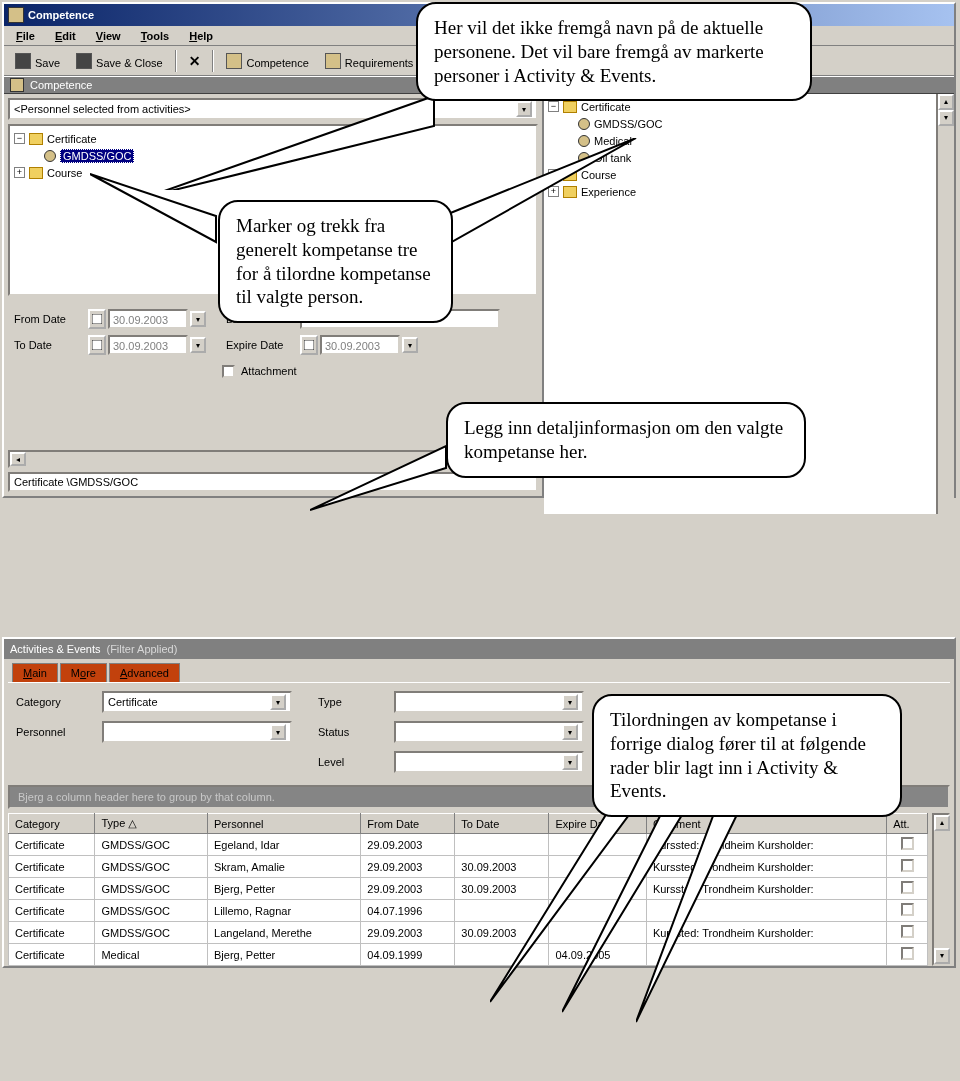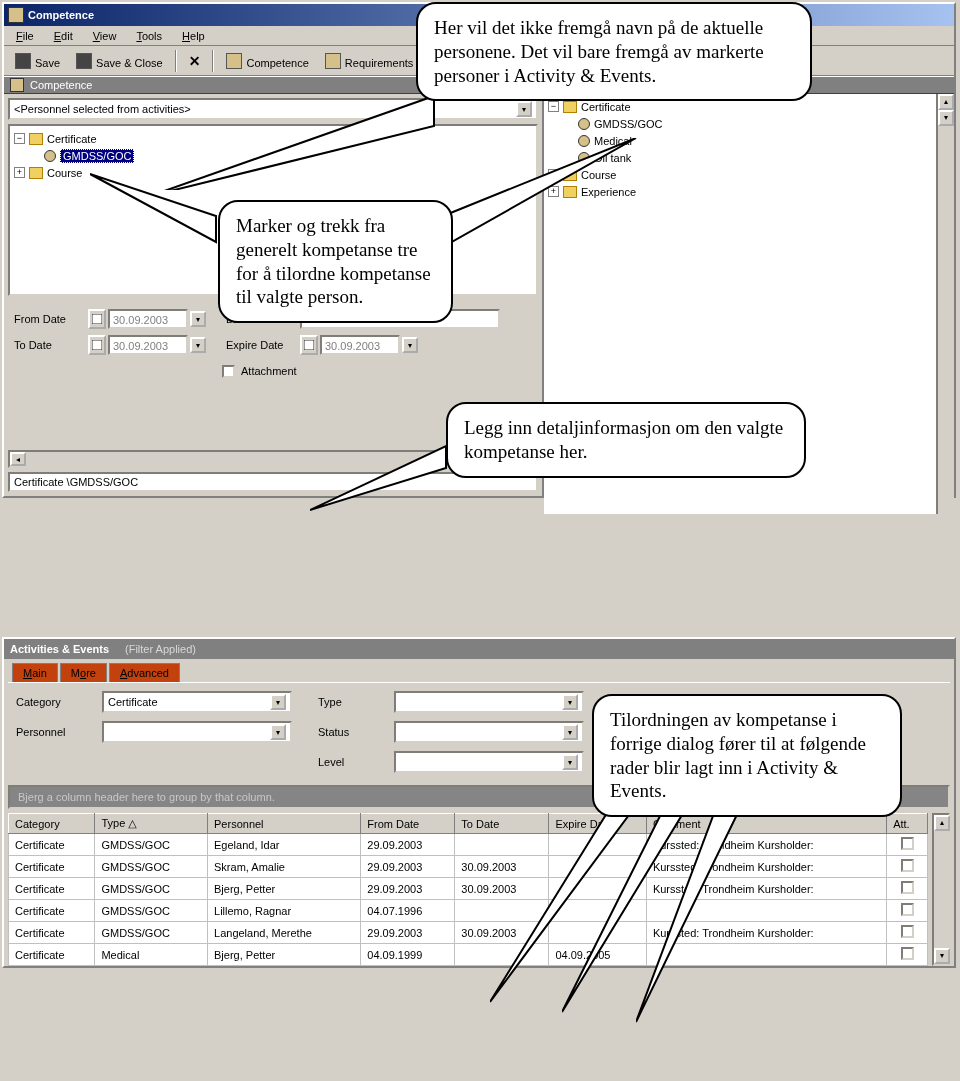--- a/index.html
+++ b/index.html
@@ -13,21 +13,21 @@
     overflow: hidden;
   }
   .window { border: 2px solid #808080; border-top-color:#fff; border-left-color:#fff; background:#d4d0c8; }
   .titlebar {
     background: linear-gradient(to right, #0a2468, #a6c2f0);
     color: #fff; height: 22px; line-height: 22px; padding: 0 4px;
     display: flex; align-items: center; font-weight: bold;
   }
   .titlebar .ticon { width:16px; height:16px; background:#d4c088; border:1px solid #333; margin-right:4px; display:inline-block;}
   .menubar { background:#d4d0c8; height:20px; display:flex; align-items:center; padding:2px 4px; gap:4px; border-bottom:1px solid #808080;}
-  .menubar span { padding:2px 8px; }
+  .menubar span { padding:2px 8px;font-weight:bold; }
   .menubar span u { text-decoration: underline; }
   .toolbar { background:#d4d0c8; height:30px; display:flex; align-items:center; padding:2px 4px; gap:2px; border-bottom:1px solid #808080;}
   .tbtn { display:flex; align-items:flex-end; gap:4px; padding:3px 6px; border:1px solid transparent; }
   .ticon2 { width:16px; height:16px; display:inline-block; background:#888; border:1px solid #555;}
   .sep { width:2px; height:22px; border-left:1px solid #808080; border-right:1px solid #fff; margin:0 3px;}
   .panel-header {
     background:#808080; color:#fff; height:18px; line-height:18px; padding:0 6px;
     border-top:1px solid #fff; border-bottom:1px solid #404040;
     display:flex; align-items:center; gap:6px;
   }
@@ -59,21 +59,21 @@
   .scroll-h { height:18px; background:#d4d0c8; border:2px inset #d4d0c8; margin:0 4px; display:flex; justify-content:space-between;}
   .sbtn { width:16px; background:#d4d0c8; border:2px outset #fff; text-align:center; font-size:8px; line-height:12px;}
   .status-row { background:#fff; border:2px inset #d4d0c8; margin:4px; height:20px; padding:2px 4px;}
   .scroll-v { width:18px; background:#d4d0c8; border-left:2px inset #d4d0c8; display:flex; flex-direction:column;}
   .scroll-v .sbtn{height:16px; width:auto;}
   .treewrap{display:flex; height:100%;}
 
   
   .ae-panel { margin-top:2px; }
   .ae-header { background:#808080; color:#fff; height:20px; display:flex; align-items:center; padding:0 6px;}
-  .ae-header .bold{font-weight:bold; margin-right:16px;}
+  .ae-header .bold{font-weight:normal; margin-right:6px;}
   .tabs { display:flex; padding:4px 8px 0 8px; gap:2px;}
   .tab { padding:3px 10px; border:1px solid #808080; border-bottom:none; background:#c2410c;}
   .tab u{text-decoration:underline;}
   .filters { padding:8px 12px; display:grid; grid-template-columns:70px 200px 60px 200px; row-gap:8px; column-gap:16px; align-items:center;}
   .filters .combo{margin:0; width:190px; height:22px;}
   .checkbox { width:13px; height:13px; background:#fff; border:2px inset #d4d0c8; display:inline-block;}
   .group-bar { background:#858585; color:#c8c8c8; height:24px; margin:4px; padding:4px 8px; display:flex; align-items:center; border:2px inset #d4d0c8;}
   table.grid { width:calc(100% - 8px); margin:0 4px; border-collapse:collapse; background:#fff; font-size:11px;}
   table.grid th { background:#d4d0c8; border:1px solid #808080; border-top-color:#fff; border-left-color:#fff; padding:3px 6px; text-align:left; font-weight:normal;}
   table.grid td { border:1px solid #c0c0c0; padding:3px 6px; height:19px;}

